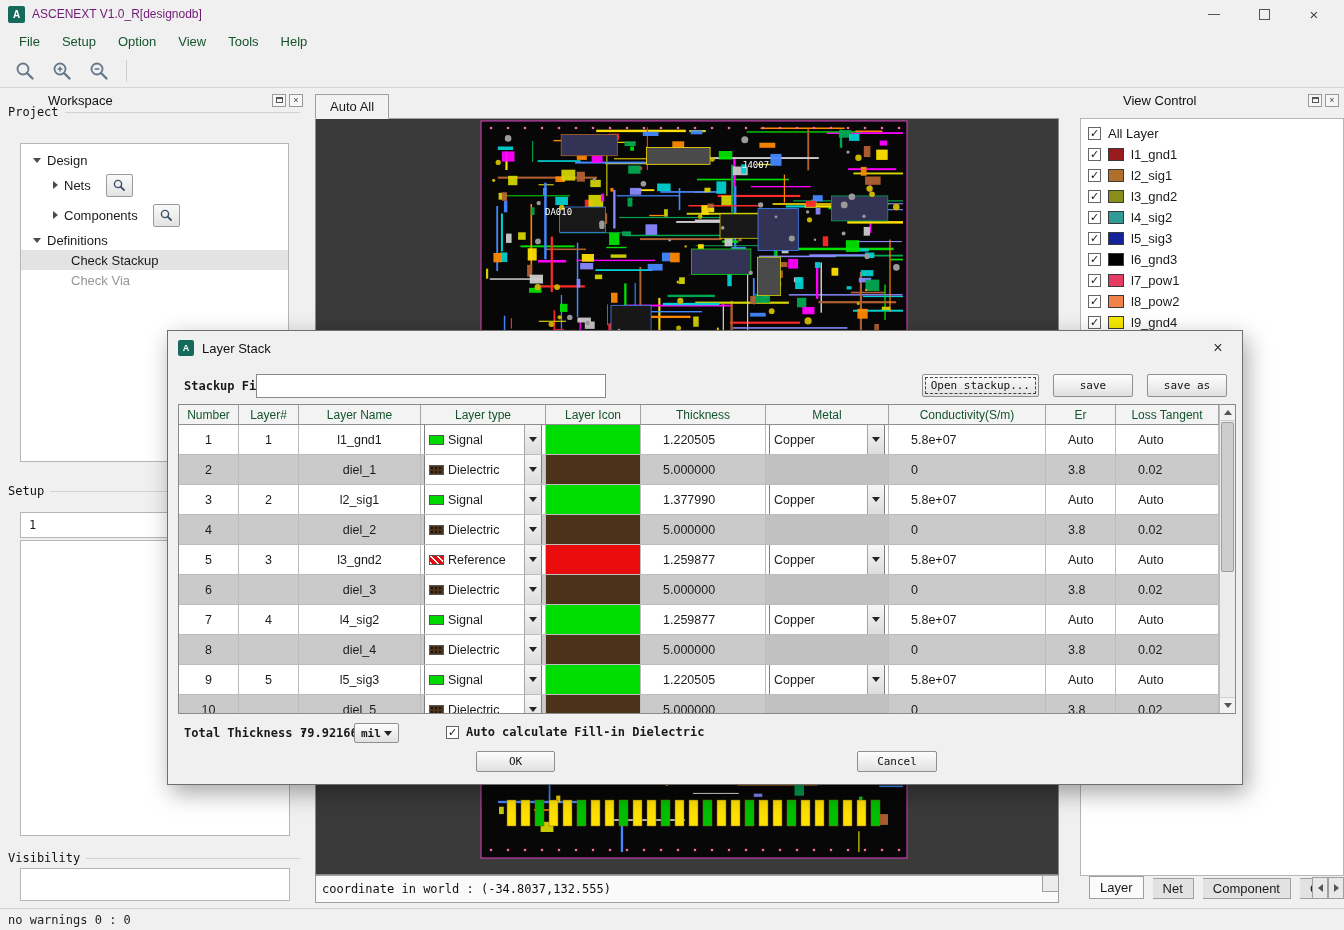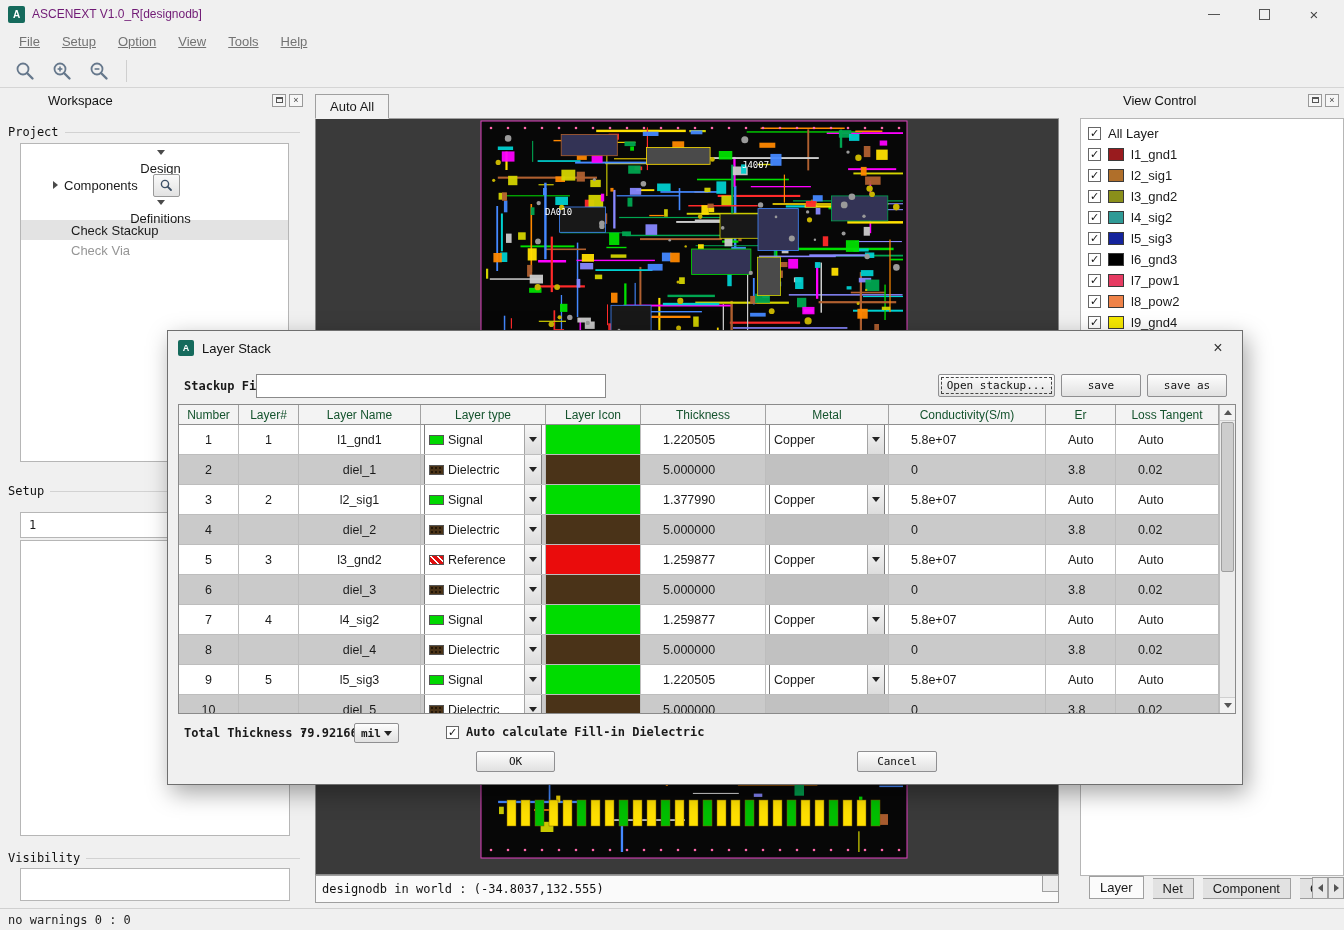--- a/index.html
+++ b/index.html
@@ -12,47 +12,47 @@
   .appicon{width:17px;height:17px;background:#156a5c;color:#fff;font:bold 10px "Liberation Sans",sans-serif;display:flex;align-items:center;justify-content:center;border-radius:2px;margin-right:7px;flex:none;}
   .wtitle{font-size:12px;color:#701a75;}
   .winbtns{margin-left:auto;display:flex;gap:34px;align-items:center;padding-right:14px;}
   .winbtn{width:16px;height:16px;display:flex;align-items:center;justify-content:center;}
   .min-glyph{width:12px;height:0;border-bottom:1px solid #555;}
   .max-glyph{width:11px;height:11px;border:1px solid #555;}
   .x-glyph{font-size:15px;color:#444;line-height:1;}
 
   
   .menubar{position:absolute;left:0;top:28px;width:100%;height:26px;display:flex;align-items:center;padding-left:8px;}
-  .menu-item{padding:3px 11px;color:#737373;font-size:13px;text-decoration:underline;}
+  .menu-item{padding:3px 11px;color:#14532d;font-size:13px;}
 
   
   .toolbar{position:absolute;left:0;top:54px;width:100%;height:34px;border-bottom:1px solid #d5d5d5;display:flex;align-items:center;padding-left:12px;gap:11px;}
   .toolbtn{width:26px;height:26px;display:flex;align-items:center;justify-content:center;}
   .tsep{width:1px;height:22px;background:#cfcfcf;margin-left:3px;}
 
   
   .panel-header{height:24px;display:flex;align-items:center;padding:2px 5px;margin-left:43px;}
   .panel-title{font-size:13px;color:#111;}
   .dock-icons{margin-left:auto;display:flex;gap:3px;}
   .dock-btn{width:14px;height:13px;border:1px solid #999;background:#f6f6f6;display:flex;align-items:center;justify-content:center;}
   .float-glyph{width:7px;height:6px;border:1px solid #555;border-top:2px solid #555;}
   .dock-x{font-size:9px;color:#444;line-height:1;}
   .section{position:absolute;left:0;width:100%;display:flex;align-items:center;gap:6px;padding:0 8px;height:16px;}
   .section .lbl{font:12px "DejaVu Sans Mono",monospace;color:#111;white-space:nowrap;}
   .section .rule{flex:1;height:1px;background:#d2d2d2;}
 
   
   .workspace{position:absolute;left:0;top:88px;width:308px;height:820px;}
-  .sec-project{top:36px;}
+  .sec-project{top:16px;}
   .sec-setup{top:395px;}
   .sec-visibility{top:762px;}
   .tree-box{position:absolute;left:20px;top:55px;width:269px;height:319px;background:#fff;border:1px solid #b6b6b6;overflow:hidden;padding-top:6px;}
   .trow{display:flex;align-items:center;height:20px;gap:6px;}
   .trow.btnrow{height:30px;}
-  .ind1{padding-left:12px;flex-direction:column;}
+  .ind1{padding-left:12px;}
   .ind2{padding-left:32px;}
   .ind3{padding-left:50px;}
   .trow.sel{background:#e3e3e3;}
   .trow.dim .tlabel{color:#969696;}
   .tlabel{font-size:13px;}
   .exp-d{width:0;height:0;border-left:4px solid transparent;border-right:4px solid transparent;border-top:5px solid #4a4a4a;flex:none;}
   .exp-r{width:0;height:0;border-top:4px solid transparent;border-bottom:4px solid transparent;border-left:5px solid #4a4a4a;flex:none;}
   .search-btn{width:27px;height:23px;margin-left:9px;border:1px solid #9a9a9a;border-radius:2px;background:linear-gradient(#fafafa,#e2e2e2);display:flex;align-items:center;justify-content:center;flex:none;}
   .setup-value-box{position:absolute;left:20px;top:424px;width:270px;height:26px;background:#fff;border:1px solid #b6b6b6;display:flex;align-items:center;padding-left:8px;font:12px "DejaVu Sans Mono",monospace;}
   .setup-list-box{position:absolute;left:20px;top:452px;width:270px;height:296px;background:#fff;border:1px solid #b6b6b6;}
@@ -85,21 +85,21 @@
 
   
   .dialog{position:absolute;left:167px;top:330px;width:1076px;height:455px;background:#f0f0f0;border:1px solid #6f6f6f;box-shadow:4px 8px 22px rgba(0,0,0,0.35);z-index:10;}
   .dlg-title{height:34px;display:flex;align-items:center;padding:0 10px;}
   .dlg-icon{width:16px;height:16px;background:#156a5c;color:#fff;font:bold 9px "Liberation Sans",sans-serif;display:flex;align-items:center;justify-content:center;border-radius:2px;margin-right:8px;}
   .dlg-name{font-size:13px;color:#111;}
   .dlg-close{margin-left:auto;font-size:16px;color:#333;width:28px;text-align:center;line-height:1;}
   .file-row{position:absolute;left:0;top:42px;width:100%;height:28px;}
   .file-label{position:absolute;left:16px;top:6px;font:bold 12px "DejaVu Sans Mono",monospace;}
   .file-input{position:absolute;left:88px;top:1px;width:350px;height:24px;border:1px solid #8a8a8a;background:#fff;font:12px "Liberation Sans",sans-serif;padding:0 5px;}
-  .file-btns{position:absolute;right:15px;top:1px;display:flex;gap:6px;align-items:center;}
+  .file-btns{position:absolute;right:15px;top:1px;display:flex;gap:14px;align-items:center;}
   .btn{font:11px "DejaVu Sans Mono",monospace;background:linear-gradient(#fdfdfd,#e1e1e1);border:1px solid #8f8f91;border-radius:2px;height:23px;display:flex;align-items:center;justify-content:center;padding:0 8px;color:#111;white-space:nowrap;}
   .btn.focus{outline:1px dashed #444;outline-offset:-4px;}
   .btn.wsave{min-width:80px;}
 
   .table-wrap{position:absolute;left:10px;top:73px;width:1058px;height:310px;border:1px solid #8a8a8a;background:#fff;overflow:hidden;}
   .table-grid{position:absolute;left:0;top:0;width:1040px;}
   .thead-row{display:grid;height:20px;background:#f3f3f3;}
   .hc{display:flex;align-items:center;justify-content:center;font-size:12px;color:#14532d;border-right:1px solid #a3a3a3;border-bottom:1px solid #8f8f8f;overflow:hidden;white-space:nowrap;}
   .trow2{display:grid;height:30px;background:#fff;}
   .c{display:flex;align-items:center;border-right:1px solid #bdbdbd;border-bottom:1px solid #bdbdbd;font-size:12.5px;overflow:hidden;white-space:nowrap;background:#fff;}
@@ -209,20 +209,30 @@
 
     <div class="section sec-project">
       <span class="lbl">Project</span>
         <span class="rule"></span>
     </div>
 
     <div class="tree-box">
       <div class="trow ind1">
         <span class="exp-d"></span>
         <span class="tlabel">Design</span>
+      </div>
+      <div class="trow btnrow ind2">
+        <span class="exp-r"></span>
+        <span class="tlabel">Nets</span>
+        <div class="search-btn">
+          <svg width="14" height="14" viewBox="0 0 14 14">
+              <circle cx="6" cy="6" r="3.6" fill="none" stroke="#3c4f66" stroke-width="1.4"></circle>
+              <line x1="8.6" y1="8.6" x2="12" y2="12" stroke="#3c4f66" stroke-width="1.8" stroke-linecap="round"></line>
+            </svg>
+        </div>
       </div>
       <div class="trow btnrow ind2">
         <span class="exp-r"></span>
         <span class="tlabel">Components</span>
         <div class="search-btn">
           <svg width="14" height="14" viewBox="0 0 14 14">
               <circle cx="6" cy="6" r="3.6" fill="none" stroke="#3c4f66" stroke-width="1.4"></circle>
               <line x1="8.6" y1="8.6" x2="12" y2="12" stroke="#3c4f66" stroke-width="1.8" stroke-linecap="round"></line>
             </svg>
         </div>
@@ -810,21 +820,21 @@
           <circle cx="549" cy="731" r="1.3" fill="#ff66aa"></circle>
           <circle cx="566" cy="9" r="1.3" fill="#ff66aa"></circle>
           <circle cx="566" cy="731" r="1.3" fill="#ff66aa"></circle>
           <circle cx="583" cy="9" r="1.3" fill="#ff66aa"></circle>
           <circle cx="583" cy="731" r="1.3" fill="#ff66aa"></circle>
           <text x="426" y="49" fill="#ffffff" font-size="9" font-family="DejaVu Sans Mono, monospace">J4007</text>
           <text x="229" y="96" fill="#ffffff" font-size="9" font-family="DejaVu Sans Mono, monospace">DA010</text>
         </svg>
     </div>
     <div class="coordbar">
-      <span>designodb in world : (-34.8037,132.555)</span>
+      <span>coordinate in world : (-34.8037,132.555)</span>
       <div class="corner-box"></div>
     </div>
   </div>
 
   <div class="viewcontrol">
     <div class="panel-header">
       <span class="panel-title">View Control</span>
       <div class="dock-icons">
         <div class="dock-btn">
             <span class="float-glyph"></span>

